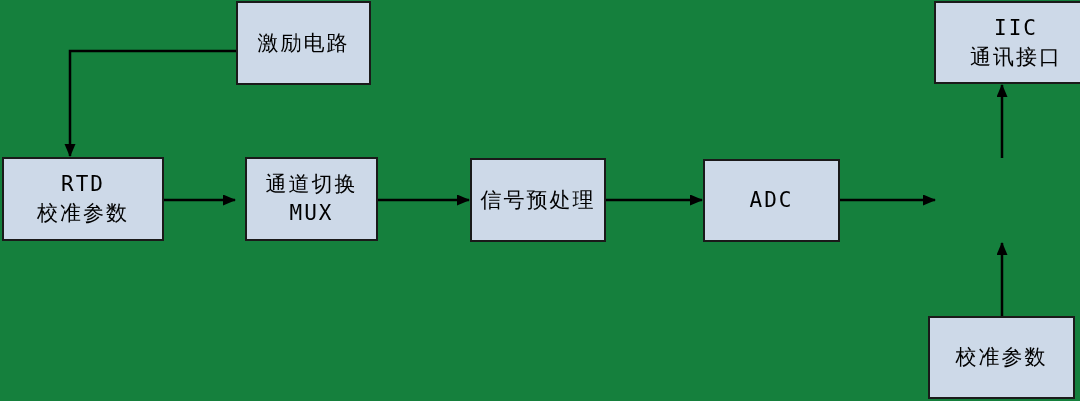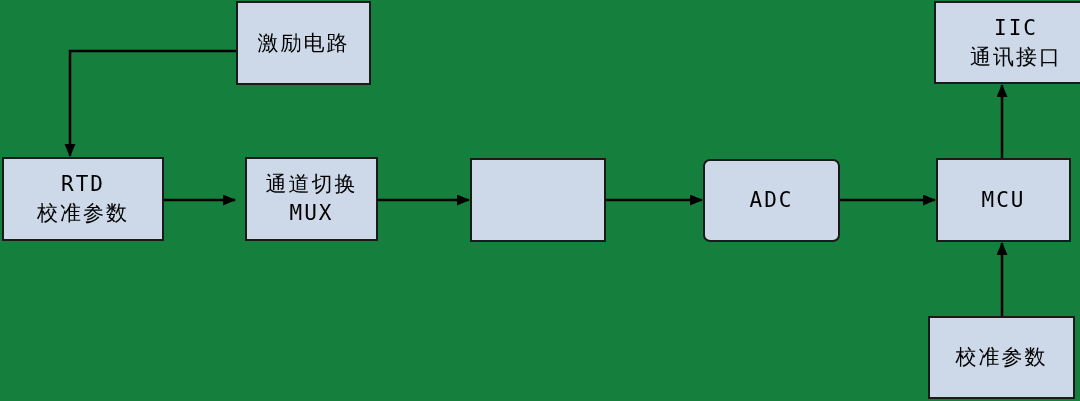--- a/index.html
+++ b/index.html
@@ -31,21 +31,21 @@
     line-height: 29px;
     letter-spacing: 2px;
   }
   .block span { white-space: nowrap; }
 
   
   .b-excitation   { left: 236px; top: 1px;   width: 135px; height: 84px; }
   .b-rtd          { left: 2px;   top: 157px; width: 162px; height: 84px; }
   .b-mux          { left: 245px; top: 157px; width: 133px; height: 84px; }
   .b-preprocess   { left: 470px; top: 158px; width: 136px; height: 84px; }
-  .b-adc          { left: 703px; top: 159px; width: 137px; height: 83px; border-radius: 7px; }
+  .b-adc          { left: 703px; top: 159px; width: 137px; height: 83px; }
   .b-mcu          { left: 936px; top: 158px; width: 135px; height: 84px; }
   .b-iic          { left: 934px; top: 1px;   width: 164px; height: 83px; }
   .b-calibration  { left: 928px; top: 316px; width: 147px; height: 83px; }
 
   .wires {
     position: absolute;
     left: 0; top: 0;
     width: 1080px;
     height: 401px;
     pointer-events: none;
@@ -80,29 +80,27 @@
     <span>RTD</span>
     <span>校准参数</span>
   </div>
 
   <div class="block b-mux">
     <span>通道切换</span>
     <span>MUX</span>
   </div>
 
   <div class="block b-preprocess">
+    <span>信号预处理</span>
   </div>
 
   <div class="block b-adc">
     <span>ADC</span>
   </div>
 
-  <div class="block b-mcu">
-    <span>MCU</span>
-  </div>
 
   <div class="block b-iic">
     <span>IIC</span>
     <span>通讯接口</span>
   </div>
 
   <div class="block b-calibration">
     <span>校准参数</span>
   </div>
 

